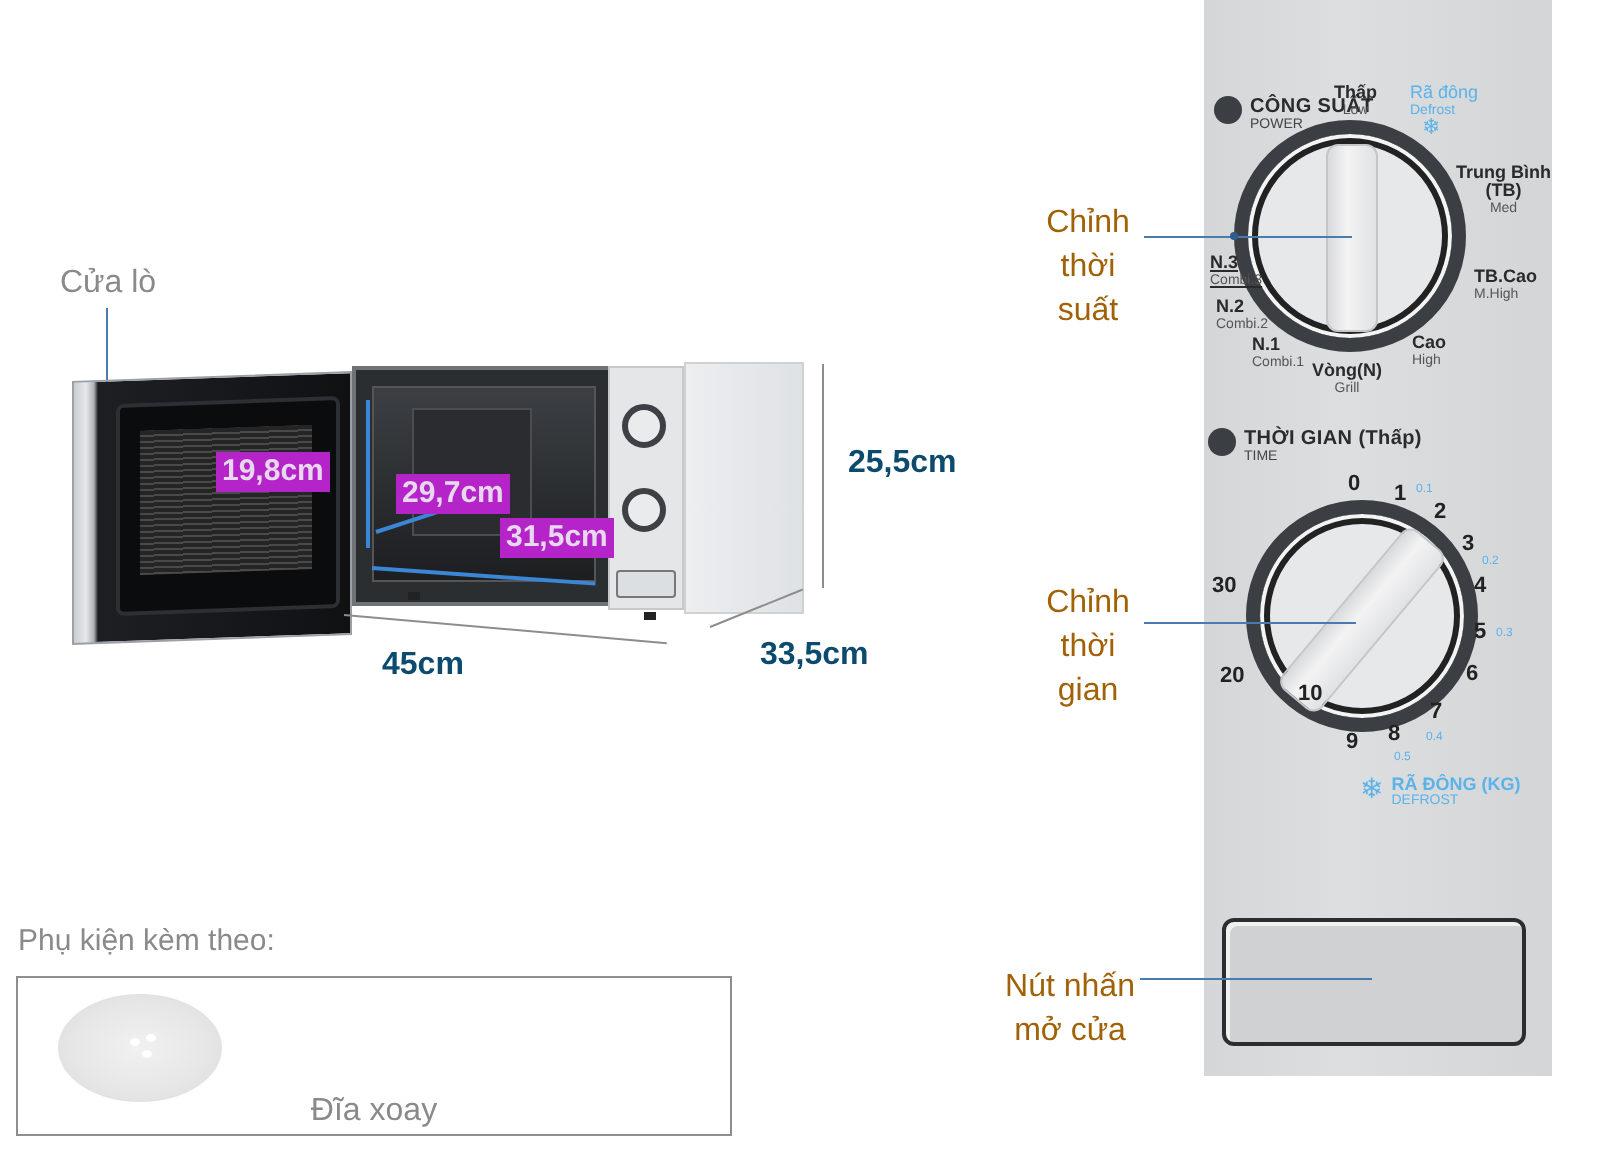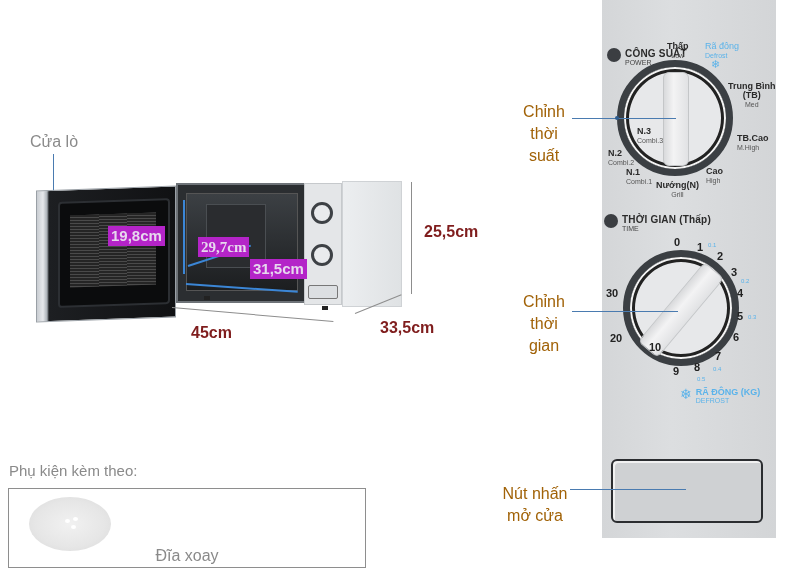--- a/index.html
+++ b/index.html
@@ -2,21 +2,21 @@
 <html><head>
 <meta charset="utf-8">
 <style>
   * { box-sizing: border-box; margin: 0; padding: 0; }
   html, body { width: 800px; height: 575px; background: #ffffff; overflow: hidden; }
   body { position: relative; font-family: "Liberation Sans", sans-serif; color: #777; }
   .abs { position: absolute; }
 
   
   .callout-label { font-size: 16px; color: #8a8a8a; font-weight: 400; }
-  .dim-label { font-size: 16px; font-weight: 700; color: #7f1d1d; }
+  .dim-label { font-size: 16px; font-weight: 700; color: #0c4a6e; }
   .leader { position: absolute; background: #4a7bb0; }
 
   .door-outer { left: 36px; top: 188px; width: 140px; height: 132px; background: linear-gradient(90deg,#c9cdd2 0,#e6e8eb 6px,#aab0b6 10px,#1d1f22 12px,#101113 100%); transform: skewY(-2deg); border: 1px solid #9aa0a6; }
   .door-window { left: 58px; top: 200px; width: 112px; height: 106px; background: #0b0c0d; border: 2px solid #2c2f33; border-radius: 4px; transform: skewY(-2deg); }
   .door-mesh { left: 70px; top: 214px; width: 86px; height: 72px;
     background: repeating-linear-gradient(0deg,#555 0 1px,#2a2a2a 1px 3px), #3a3a3a; opacity: .85; transform: skewY(-2deg); }
 
   .body-shell { left: 176px; top: 183px; width: 130px; height: 120px; background: #2b2e31; border: 2px solid #6e7378; }
   .cavity { left: 186px; top: 193px; width: 112px; height: 98px; background: linear-gradient(180deg,#3c4044,#1c1e20); border: 1px solid #555; }
   .cavity-back { left: 206px; top: 204px; width: 60px; height: 64px; background: #2a2c2f; border: 1px solid #4a4e52; }
@@ -83,21 +83,21 @@
 <div class="abs mini-btn"></div>
 <div class="abs side-panel"></div>
 <div class="abs foot" style="left:204px;top:296px;"></div>
 <div class="abs foot" style="left:322px;top:306px;"></div>
 
 <div class="arrow-blue" style="left:183px;top:200px;width:2px;height:74px;"></div>
 <div class="arrow-blue" style="left:188px;top:265px;width:66px;height:2px;transform:rotate(-18deg);transform-origin:left;"></div>
 <div class="arrow-blue" style="left:186px;top:283px;width:112px;height:2px;transform:rotate(4deg);transform-origin:left;"></div>
 
 <div class="tag" style="left:108px;top:226px;">19,8cm</div>
-<div class="tag" style="left:198px;top:237px;font-family:Liberation Serif, serif;">29,7cm</div>
+<div class="tag" style="left:198px;top:237px;">29,7cm</div>
 <div class="tag" style="left:250px;top:259px;">31,5cm</div>
 
 <div class="grey-arrow" style="left:172px;top:307px;width:162px;height:1px;transform:rotate(5deg);transform-origin:left;"></div>
 <div class="grey-arrow" style="left:355px;top:313px;width:50px;height:1px;transform:rotate(-22deg);transform-origin:left;"></div>
 <div class="grey-arrow" style="left:411px;top:182px;width:1px;height:112px;"></div>
 
 <div class="abs dim-label" style="left:191px;top:324px;">45cm</div>
 <div class="abs dim-label" style="left:380px;top:319px;">33,5cm</div>
 <div class="abs dim-label" style="left:424px;top:223px;">25,5cm</div>
 
@@ -124,24 +124,24 @@
 </div>
 
 <div class="knob-ring" style="left:617px;top:60px;width:116px;height:116px;"></div>
 <div class="knob-grip" style="left:663px;top:72px;width:26px;height:94px;"></div>
 
 <div class="tick-label" style="left:667px;top:42px;text-align:center;"><span>Thấp</span><span class="tick-sub">Low</span></div>
 <div class="tick-label blue-text" style="left:705px;top:42px;font-weight:400;color:#5bb3ea;"><span>Rã đông</span><span class="tick-sub" style="color:#5bb3ea;">Defrost</span><span style="display:block;font-size:11px;margin-left:6px;">❄</span></div>
 <div class="tick-label" style="left:728px;top:82px;text-align:center;"><span>Trung Bình</span><span style="display:block;">(TB)</span><span class="tick-sub">Med</span></div>
 <div class="tick-label" style="left:737px;top:134px;"><span>TB.Cao</span><span class="tick-sub">M.High</span></div>
 <div class="tick-label" style="left:706px;top:167px;"><span>Cao</span><span class="tick-sub">High</span></div>
-<div class="tick-label" style="left:656px;top:181px;text-align:center;"><span>Nướng(N)</span><span class="tick-sub">Grill</span></div>
+<div class="tick-label" style="left:656px;top:181px;text-align:center;"><span>Vòng(N)</span><span class="tick-sub">Grill</span></div>
 <div class="tick-label" style="left:626px;top:168px;"><span>N.1</span><span class="tick-sub">Combi.1</span></div>
 <div class="tick-label" style="left:608px;top:149px;"><span>N.2</span><span class="tick-sub">Combi.2</span></div>
-<div class="tick-label" style="left:637px;top:127px;"><span>N.3</span><span class="tick-sub">Combi.3</span></div>
+<div class="tick-label" style="left:605px;top:127px;text-decoration:underline;"><span>N.3</span><span class="tick-sub">Combi.3</span></div>
 
 <div class="abs callout-right" style="left:515px;top:88px;width:58px;">
   <div>Chỉnh</div>
   <div>thời</div>
   <div>suất</div>
 </div>
 <div class="leader" style="left:572px;top:118px;width:104px;height:1px;"></div>
 <div class="dot" style="left:615px;top:116px;background:#2e5d8f;"></div>
 
 <div class="abs" style="left:604px;top:214px;display:flex;align-items:flex-start;gap:4px;">

